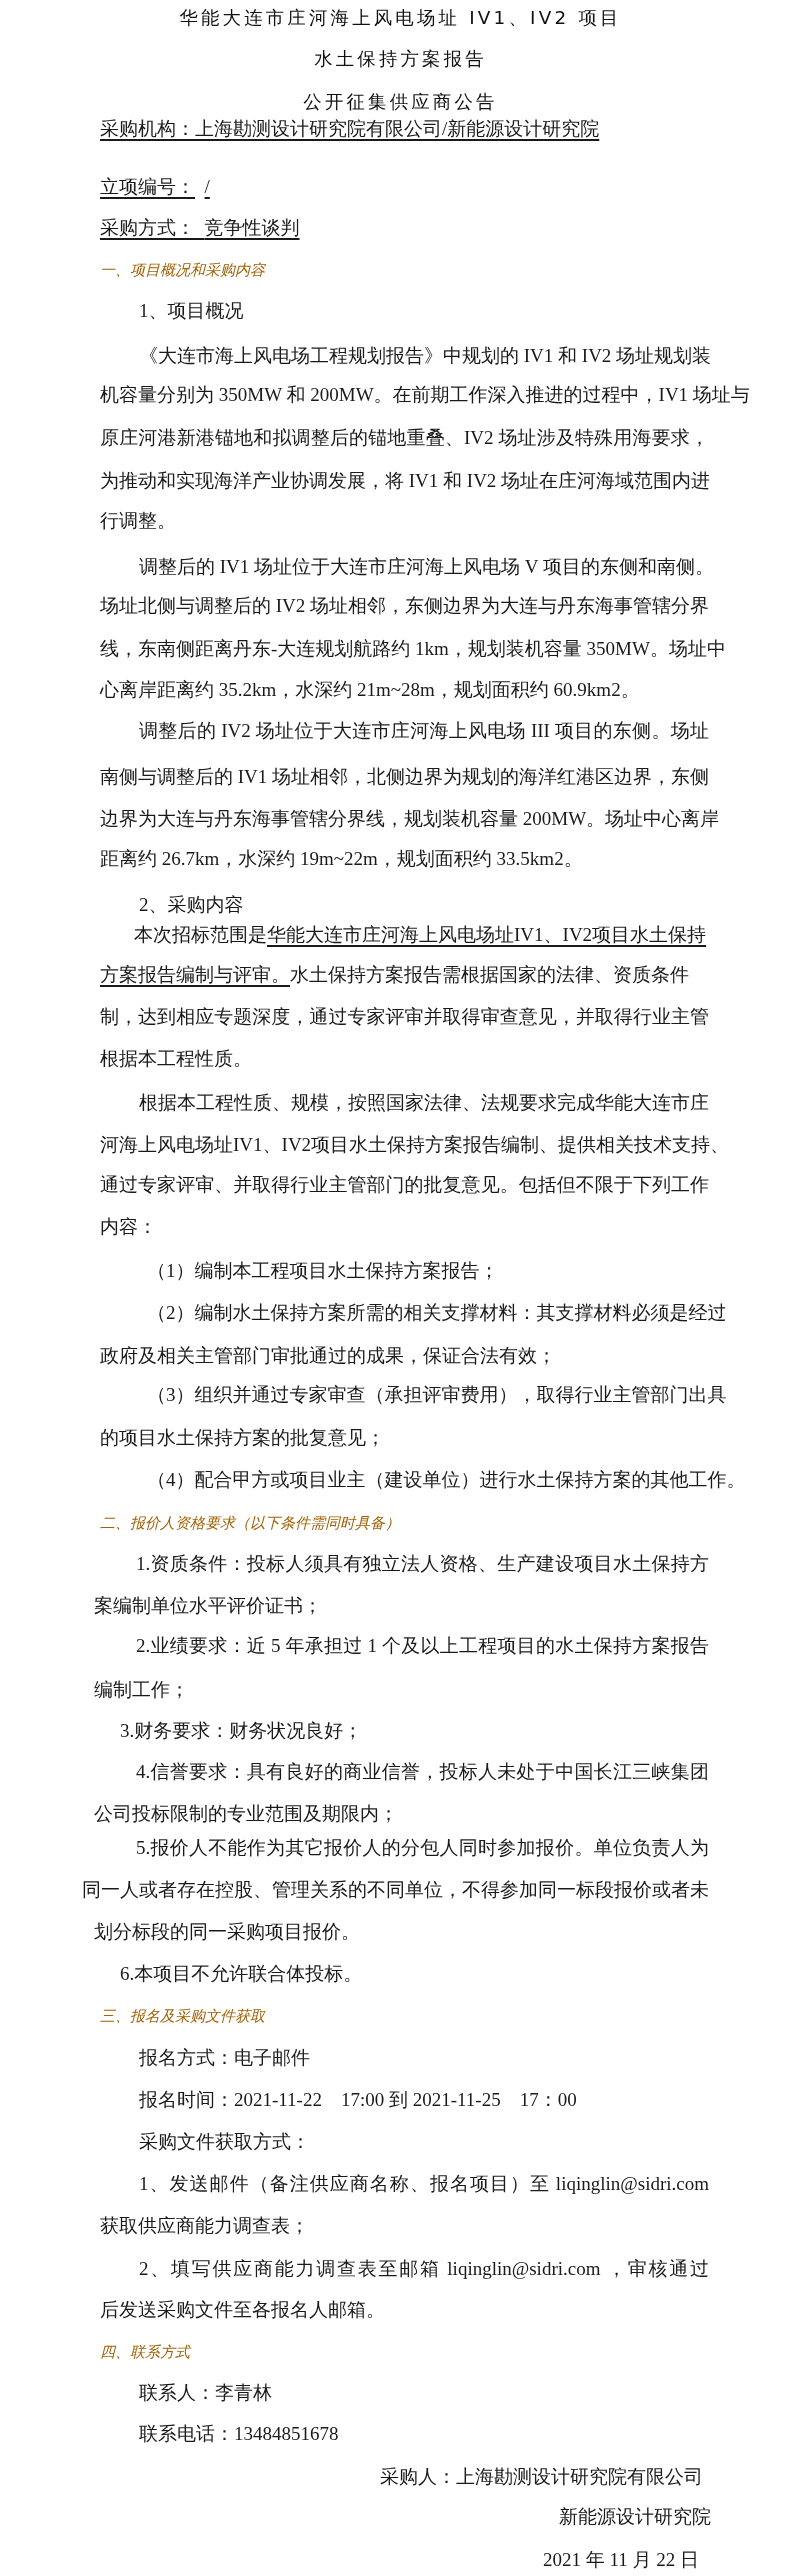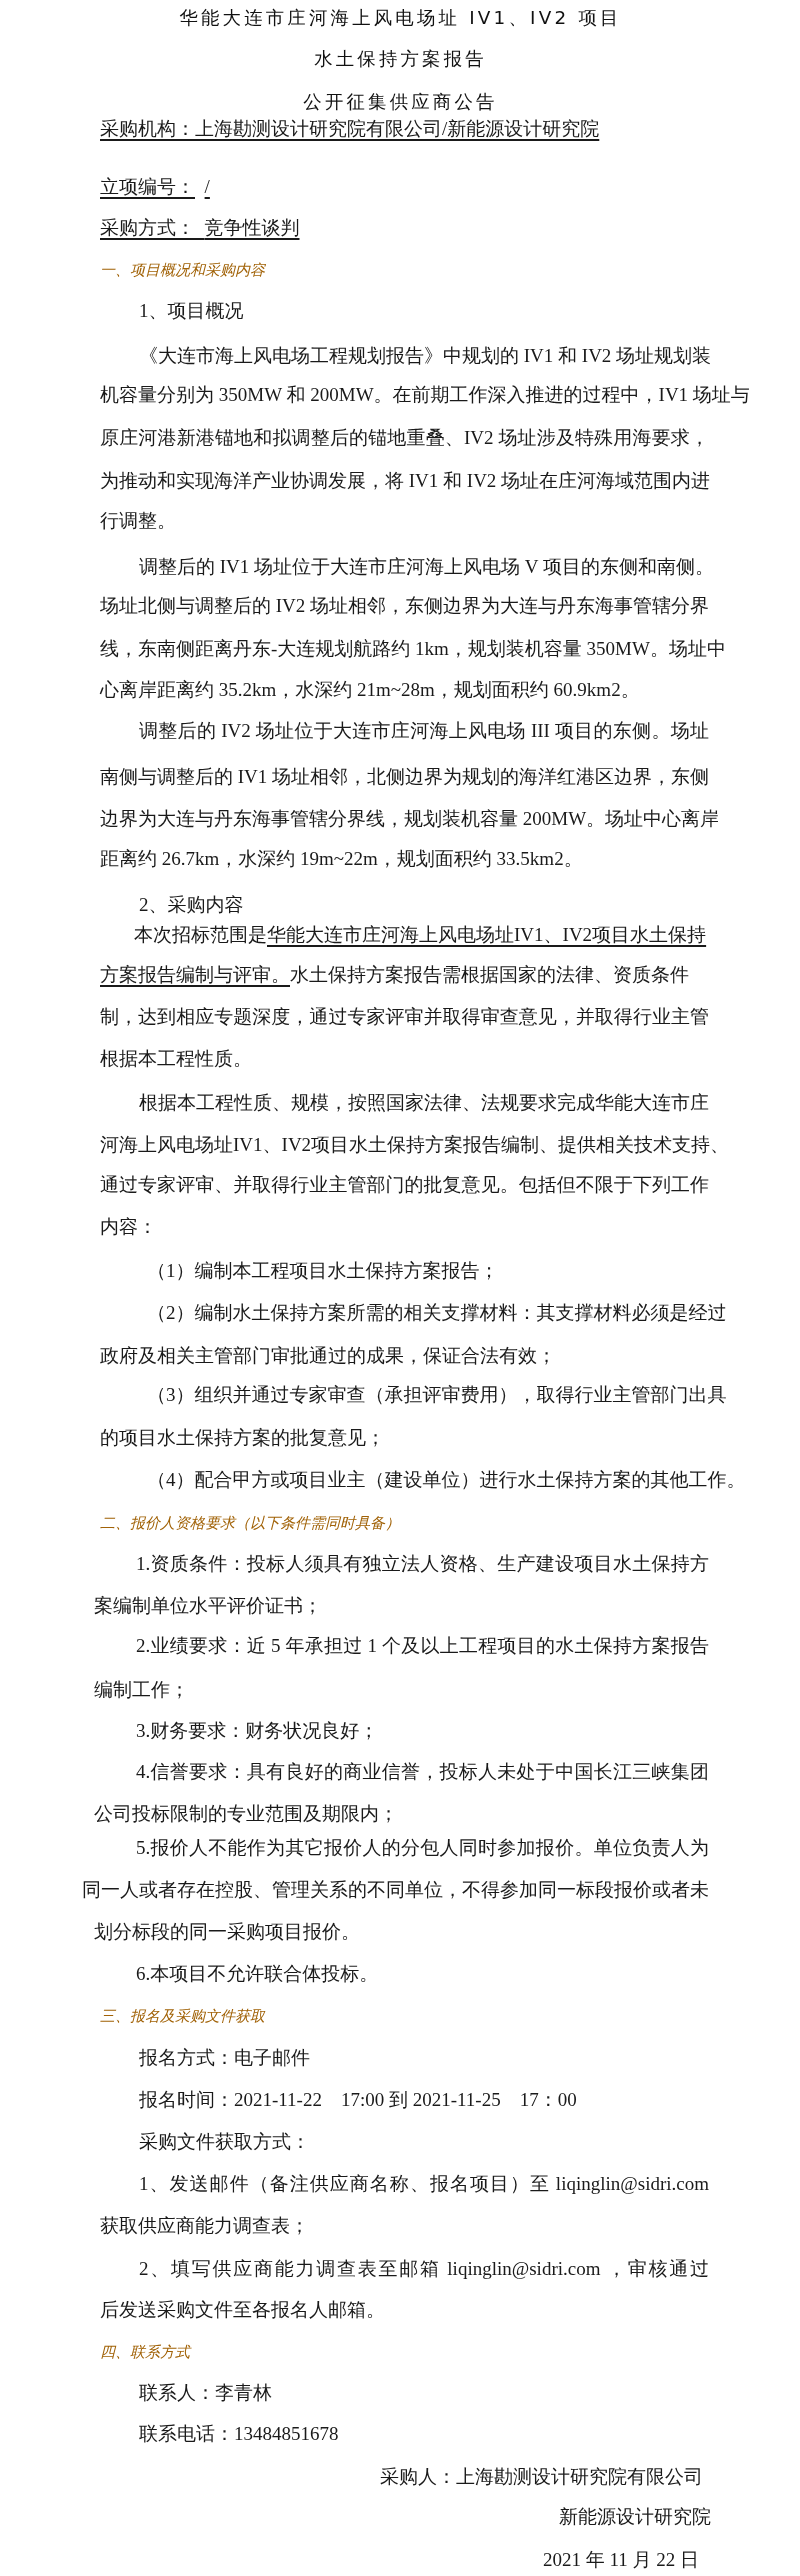--- a/index.html
+++ b/index.html
@@ -8,21 +8,21 @@
   .ln{position:absolute;height:42px;line-height:42px;white-space:nowrap;}
   .title{left:0;width:801px;text-align:center;font-family:"DejaVu Sans","Liberation Sans",sans-serif;font-size:18.4px;letter-spacing:3.2px;color:#111;}
   .meta{left:100px;text-decoration:underline;text-underline-offset:4px;text-decoration-thickness:1.6px;}
   .head{left:100px;font-family:"DejaVu Sans","Liberation Sans",sans-serif;font-size:15px;color:#a16207;font-style:italic;}
   .ind{left:139px;}
   .ind-full{left:139px;width:570px;text-align:justify;text-align-last:justify;}
   .cont{left:100px;}
   .cont-full{left:100px;width:609px;text-align:justify;text-align-last:justify;}
   .sub{left:147px;}
   .sub-full{left:147px;width:562px;text-align:justify;text-align-last:justify;}
-  .ind2{left:136px;}
+  .ind2{left:120px;}
   .ind2-full{left:136px;width:573px;text-align:justify;text-align-last:justify;}
   .cont2{left:94px;}
   .cont2-full{left:82px;width:627px;text-align:justify;text-align-last:justify;}
   .sig{right:98px;text-align:right;}
   .sig2{right:90px;text-align:center;}
   .sig3{right:102px;text-align:right;}
   .u{text-decoration:underline;text-underline-offset:4px;text-decoration-thickness:1.6px;}
 </style>
 </head>
 <body>

